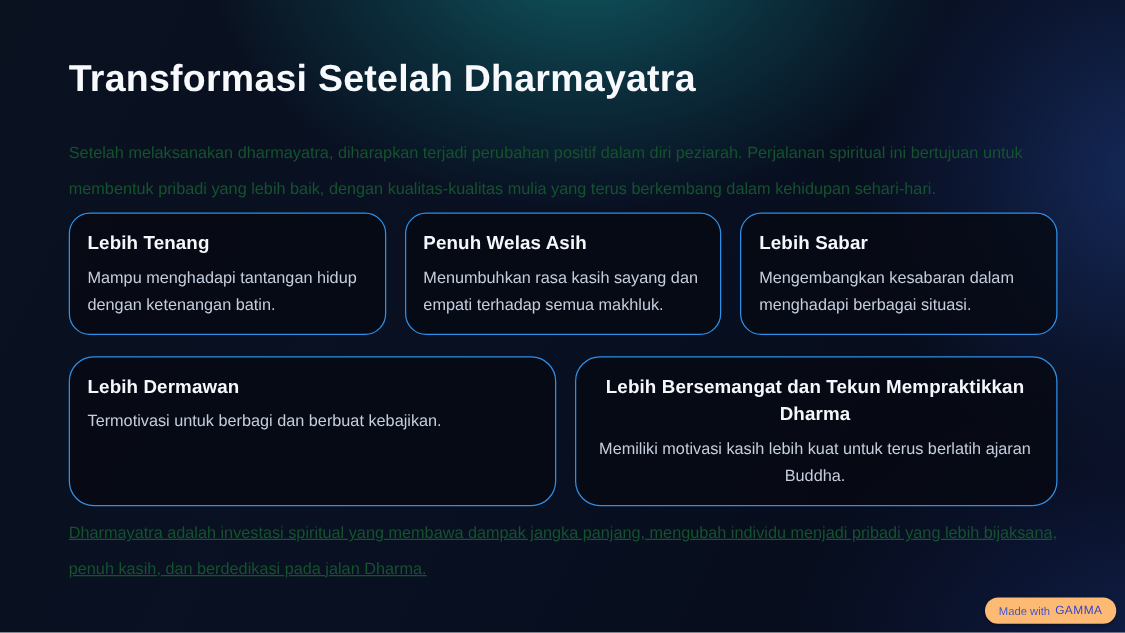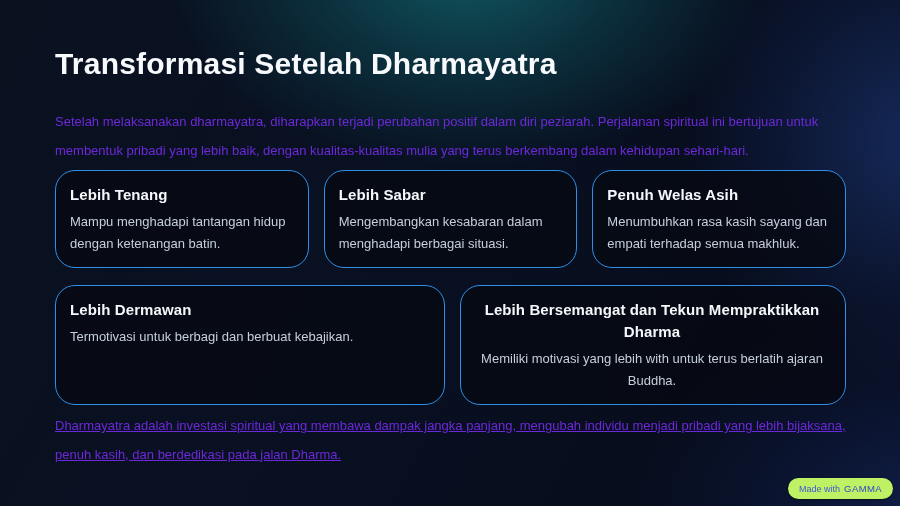--- a/index.html
+++ b/index.html
@@ -26,21 +26,21 @@
     letter-spacing: 0.2px;
     color: #f7f9fc;
     z-index: 2;
   }
   .intro, .outro {
     position: absolute;
     left: 55px;
     width: 792px;
     font-size: 13px;
     line-height: 28.5px;
-    color: #6d28d9;
+    color: #14532d;
     z-index: 1;
   }
   .intro { top: 108px; }
   .outro { top: 412px; text-decoration: underline; }
 
   .cards-row {
     position: absolute;
     left: 55px;
     width: 791px;
     display: flex;
@@ -50,42 +50,42 @@
   .row-1 { top: 170px; height: 98px; }
   .row-2 { top: 285px; height: 120px; }
 
   .card {
     background: rgba(6, 9, 18, 0.78);
     border: 1.5px solid #2f8fe6;
     border-radius: 20px;
     padding: 13px 16px 12px 14px;
     overflow: hidden;
   }
-  .row-1 .card { flex: 1 1 0; }
+  .row-1 .card { flex: 1 1 0; border-radius: 17px; }
   .card-wide-left  { flex: 0 0 390px; }
   .card-wide-right { flex: 1 1 auto; text-align: center; }
 
   .card-title {
     font-size: 15px;
     font-weight: 700;
     line-height: 22px;
     color: #f5f7fb;
     margin-bottom: 5px;
     letter-spacing: 0.1px;
   }
   .card-body {
     font-size: 13px;
     line-height: 22px;
     color: #c5cedd;
   }
 
   .gamma-badge {
     position: absolute;
     right: 7px; bottom: 7px;
-    background: #bef264;
+    background: #fdba74;
     border-radius: 11px;
     height: 21px;
     padding: 0 11px;
     display: flex;
     align-items: center;
     gap: 4px;
     cursor: pointer;
     box-shadow: 0 1px 3px rgba(0,0,0,0.4);
     z-index: 3;
   }
@@ -109,37 +109,37 @@
   <h1 class="title">Transformasi Setelah Dharmayatra</h1>
 
   <p class="intro">Setelah melaksanakan dharmayatra, diharapkan terjadi perubahan positif dalam diri peziarah. Perjalanan spiritual ini bertujuan untuk membentuk pribadi yang lebih baik, dengan kualitas-kualitas mulia yang terus berkembang dalam kehidupan sehari-hari.</p>
 
   <div class="cards-row row-1">
     <div class="card">
       <div class="card-title">Lebih Tenang</div>
       <div class="card-body">Mampu menghadapi tantangan hidup dengan ketenangan batin.</div>
     </div>
     <div class="card">
+      <div class="card-title">Penuh Welas Asih</div>
+      <div class="card-body">Menumbuhkan rasa kasih sayang dan empati terhadap semua makhluk.</div>
+    </div>
+    <div class="card">
       <div class="card-title">Lebih Sabar</div>
       <div class="card-body">Mengembangkan kesabaran dalam menghadapi berbagai situasi.</div>
-    </div>
-    <div class="card">
-      <div class="card-title">Penuh Welas Asih</div>
-      <div class="card-body">Menumbuhkan rasa kasih sayang dan empati terhadap semua makhluk.</div>
     </div>
   </div>
 
   <div class="cards-row row-2">
     <div class="card card-wide-left">
       <div class="card-title">Lebih Dermawan</div>
       <div class="card-body">Termotivasi untuk berbagi dan berbuat kebajikan.</div>
     </div>
     <div class="card card-wide-right">
       <div class="card-title">Lebih Bersemangat dan Tekun Mempraktikkan Dharma</div>
-      <div class="card-body">Memiliki motivasi yang lebih with untuk terus berlatih ajaran Buddha.</div>
+      <div class="card-body">Memiliki motivasi kasih lebih kuat untuk terus berlatih ajaran Buddha.</div>
     </div>
   </div>
 
   <p class="outro">Dharmayatra adalah investasi spiritual yang membawa dampak jangka panjang, mengubah individu menjadi pribadi yang lebih bijaksana, penuh kasih, dan berdedikasi pada jalan Dharma.</p>
 
   <div class="gamma-badge">
     <span class="badge-prefix">Made with</span>
     <span class="badge-brand">GAMMA</span>
   </div>
 

